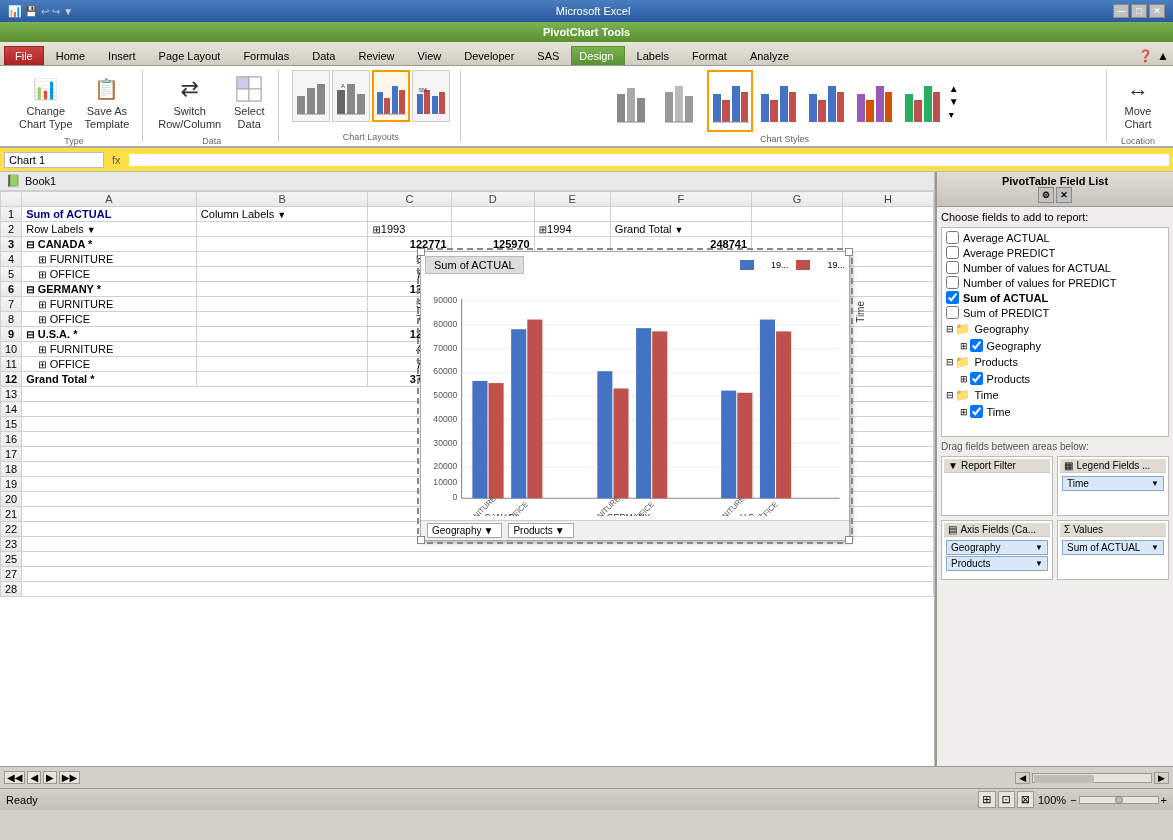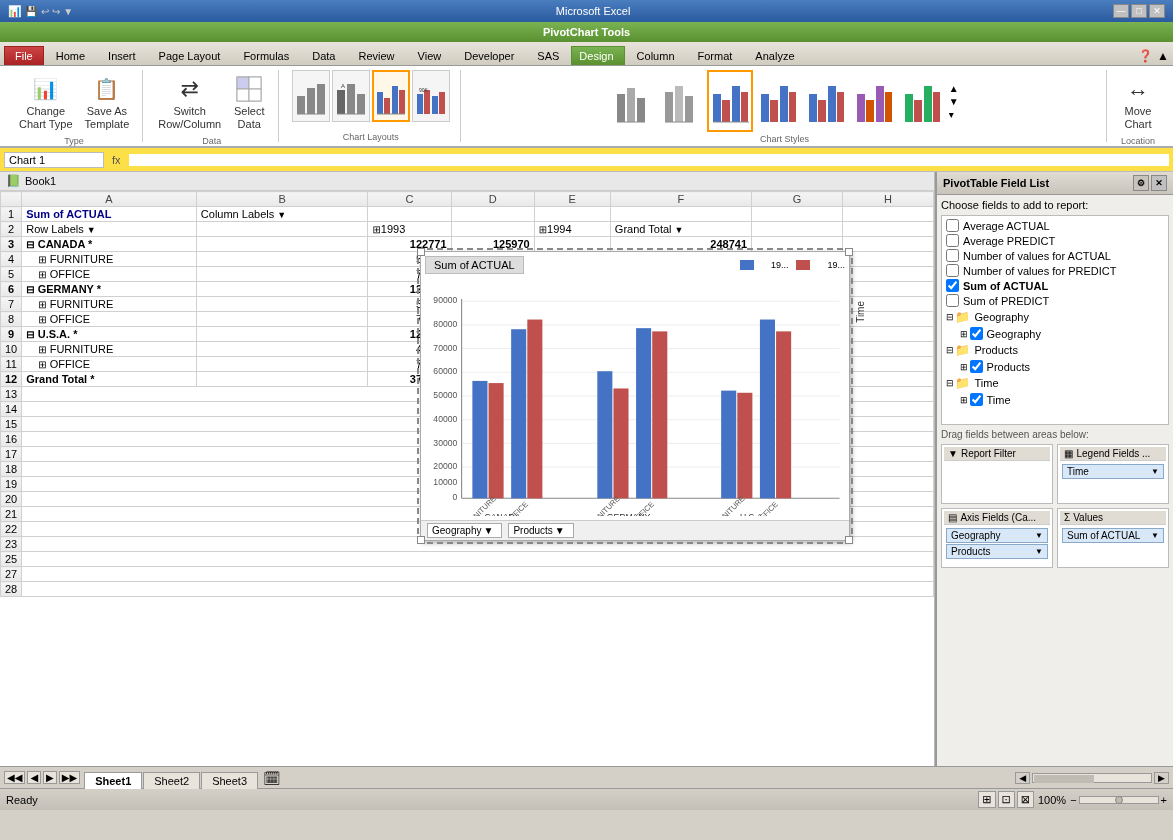--- a/index.html
+++ b/index.html
@@ -248,20 +248,21 @@
     }
     .pivot-panel-header {
       background: linear-gradient(to bottom, #e0dcd4, #c8c4bc);
       border-bottom: 1px solid #999;
       padding: 3px 6px;
       display: flex;
       align-items: center;
       justify-content: space-between;
       font-size: 11px;
       font-weight: bold;
+      flex-direction: column;
     }
     .pivot-panel-body { flex: 1; overflow: hidden; padding: 4px; display: flex; flex-direction: column; }
     .pivot-section-label { font-size: 11px; margin-bottom: 4px; }
     .field-list {
       background: white;
       border: 1px solid #bbb;
       flex: 0 0 auto;
       height: 210px;
       overflow-y: auto;
       padding: 2px;
@@ -394,21 +395,21 @@
   <div class="ribbon-tab">Home</div>
   <div class="ribbon-tab">Insert</div>
   <div class="ribbon-tab">Page Layout</div>
   <div class="ribbon-tab">Formulas</div>
   <div class="ribbon-tab">Data</div>
   <div class="ribbon-tab">Review</div>
   <div class="ribbon-tab">View</div>
   <div class="ribbon-tab">Developer</div>
   <div class="ribbon-tab">SAS</div>
   <div class="ribbon-tab green-active">Design</div>
-  <div class="ribbon-tab">Column</div>
+  <div class="ribbon-tab">Labels</div>
   <div class="ribbon-tab">Format</div>
   <div class="ribbon-tab">Analyze</div>
   <div style="margin-left:auto; display:flex; align-items:center; gap:4px; padding-bottom:2px;">
     <span style="font-size:12px; cursor:pointer;">❓</span>
     <span style="font-size:12px; cursor:pointer;">▲</span>
   </div>
 </div>
 
 <div class="ribbon">
 
@@ -1020,26 +1021,20 @@
   </div>
 </div>
 
 <div style="display:flex; height:22px; background:#d4d0c8; border-top:1px solid #999;">
   <div style="display:flex; align-items:center; padding:0 4px; gap:2px;">
     <span style="cursor:pointer; font-size:10px; padding:0 2px; background:#e8e4dc; border:1px solid #999;">◀◀</span>
     <span style="cursor:pointer; font-size:10px; padding:0 2px; background:#e8e4dc; border:1px solid #999;">◀</span>
     <span style="cursor:pointer; font-size:10px; padding:0 2px; background:#e8e4dc; border:1px solid #999;">▶</span>
     <span style="cursor:pointer; font-size:10px; padding:0 2px; background:#e8e4dc; border:1px solid #999;">▶▶</span>
   </div>
-  <div class="sheet-tabs" style="border:none; padding:0; background:transparent; flex:1;">
-    <div class="sheet-tab active">Sheet1</div>
-    <div class="sheet-tab">Sheet2</div>
-    <div class="sheet-tab">Sheet3</div>
-    <span style="margin-left:4px; font-size:14px; cursor:pointer; align-self:center;">🗓</span>
-  </div>
   <div style="display:flex; align-items:center; gap:2px; padding:0 4px; margin-left:auto;">
     <span style="cursor:pointer; background:#d4d0c8; border:1px solid #999; padding:0 3px; font-size:9px;">◀</span>
     <div style="width:120px; height:10px; background:#e8e4dc; border:1px solid #999;">
       <div style="width:60px; height:8px; background:#c0bcb4; margin:1px;"></div>
     </div>
     <span style="cursor:pointer; background:#d4d0c8; border:1px solid #999; padding:0 3px; font-size:9px;">▶</span>
   </div>
 </div>
 
 <div class="status-bar">

